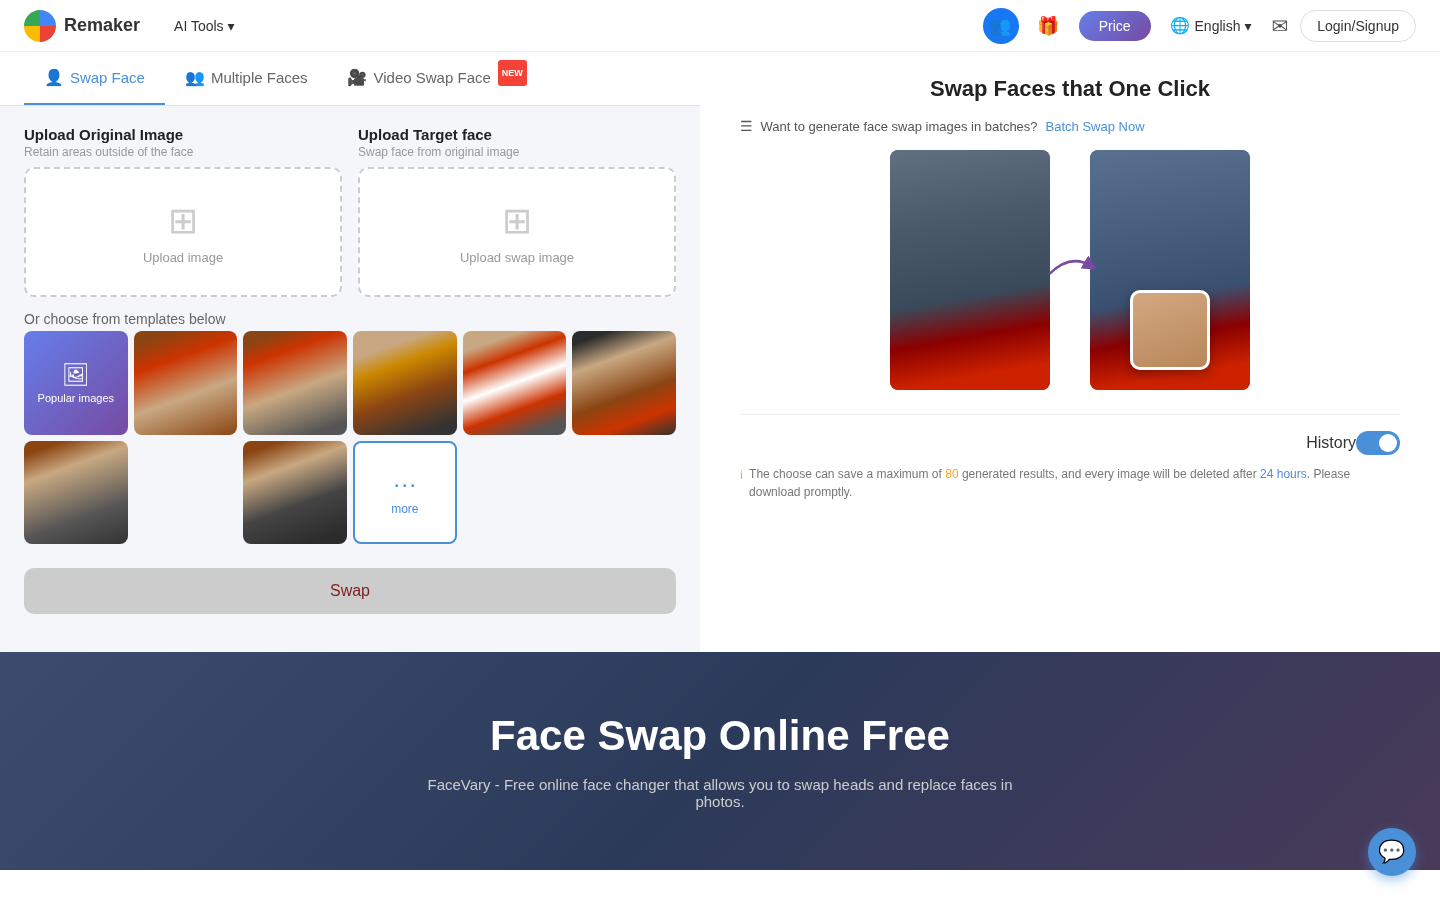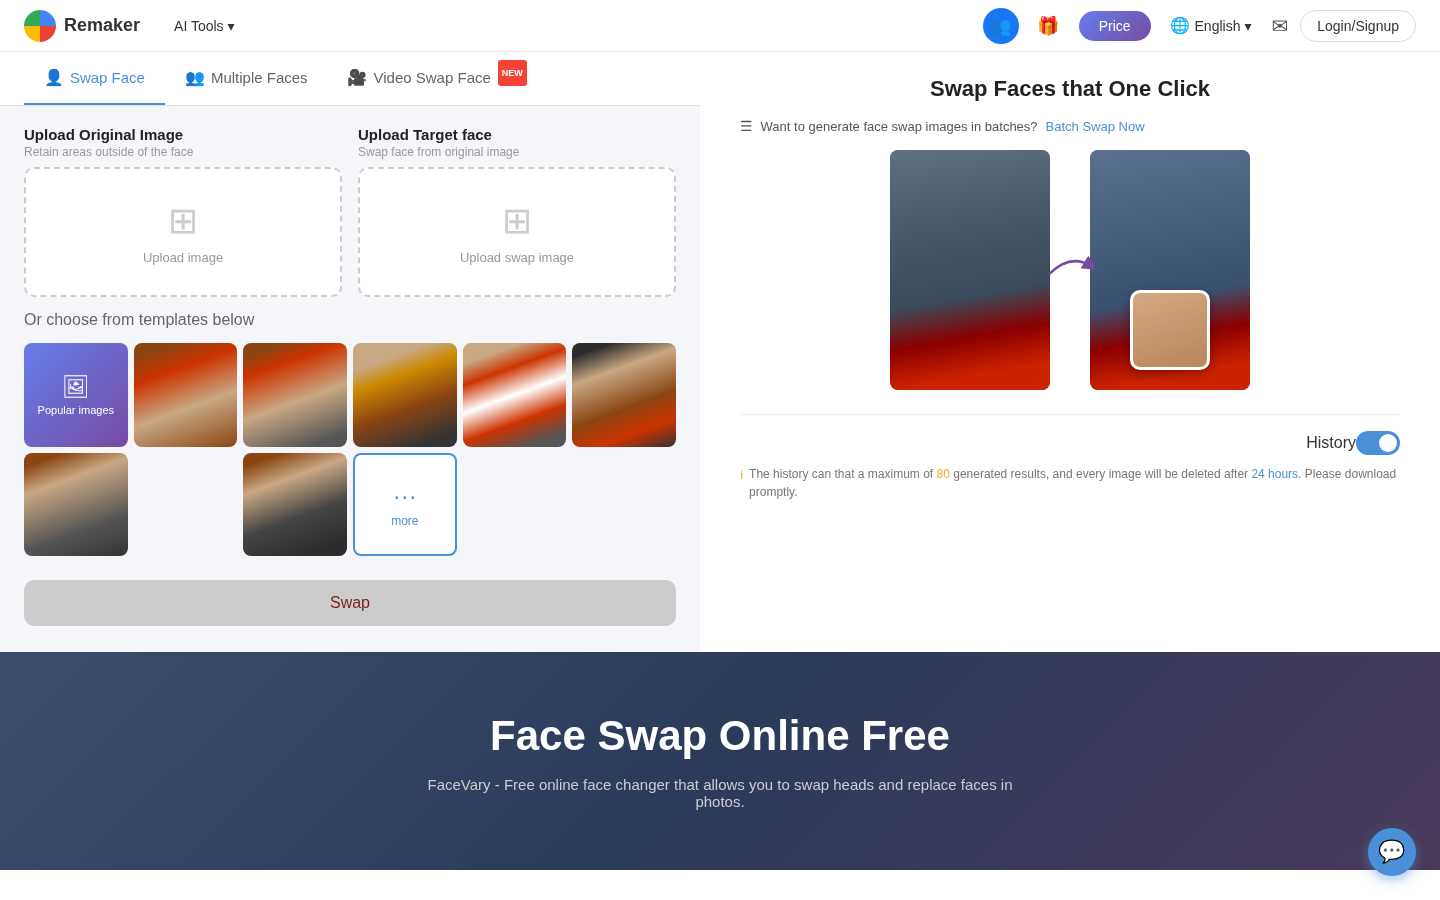--- a/index.html
+++ b/index.html
@@ -80,21 +80,21 @@
       border: 2px dashed #ccc; border-radius: 10px;
       background: #fff; height: 130px;
       display: flex; flex-direction: column; align-items: center; justify-content: center;
       cursor: pointer; color: #bbb; gap: 8px;
     }
     .upload-icon { font-size: 36px; color: #ccc; }
     .upload-text { font-size: 13px; color: #999; }
 
     
     .templates-section { padding: 4px 24px 16px; }
-    .templates-label { font-size: 16px; color: #666; margin-bottom: 14px; }
+    .templates-label { font-size: 14px; color: #666; margin-bottom: 4px; }
     .templates-grid { display: grid; grid-template-columns: repeat(6, 1fr); gap: 6px; }
     .template-item {
       border-radius: 8px; overflow: hidden; cursor: pointer;
       aspect-ratio: 1; position: relative;
     }
     .popular-item {
       background: linear-gradient(135deg, #667eea, #764ba2);
       display: flex; flex-direction: column; align-items: center; justify-content: center;
       color: #fff; font-size: 11px; text-align: center; gap: 4px; border-radius: 8px;
     }
@@ -320,21 +320,21 @@
     </div>
 
     <div class="history-section">
       <div class="history-row">
         <span class="history-label">History</span>
         <button class="toggle"></button>
       </div>
       <div class="history-note">
         <span class="note-icon">ℹ</span>
         <span>
-          <span>The history can that a maximum of </span><span class="note-highlight-orange">80</span><span> generated results, and every image will be deleted after </span><span class="note-highlight-blue">24 hours</span><span>. Please download promptly.</span>
+          <span>The choose can save a maximum of </span><span class="note-highlight-orange">80</span><span> generated results, and every image will be deleted after </span><span class="note-highlight-blue">24 hours</span><span>. Please download promptly.</span>
         </span>
       </div>
     </div>
   </div>
 </div>
 
 <div class="bottom-section">
   <h1 class="bottom-title">Face Swap Online Free</h1>
   <p class="bottom-subtitle">FaceVary - Free online face changer that allows you to swap heads and replace faces in photos.</p>
 </div>

